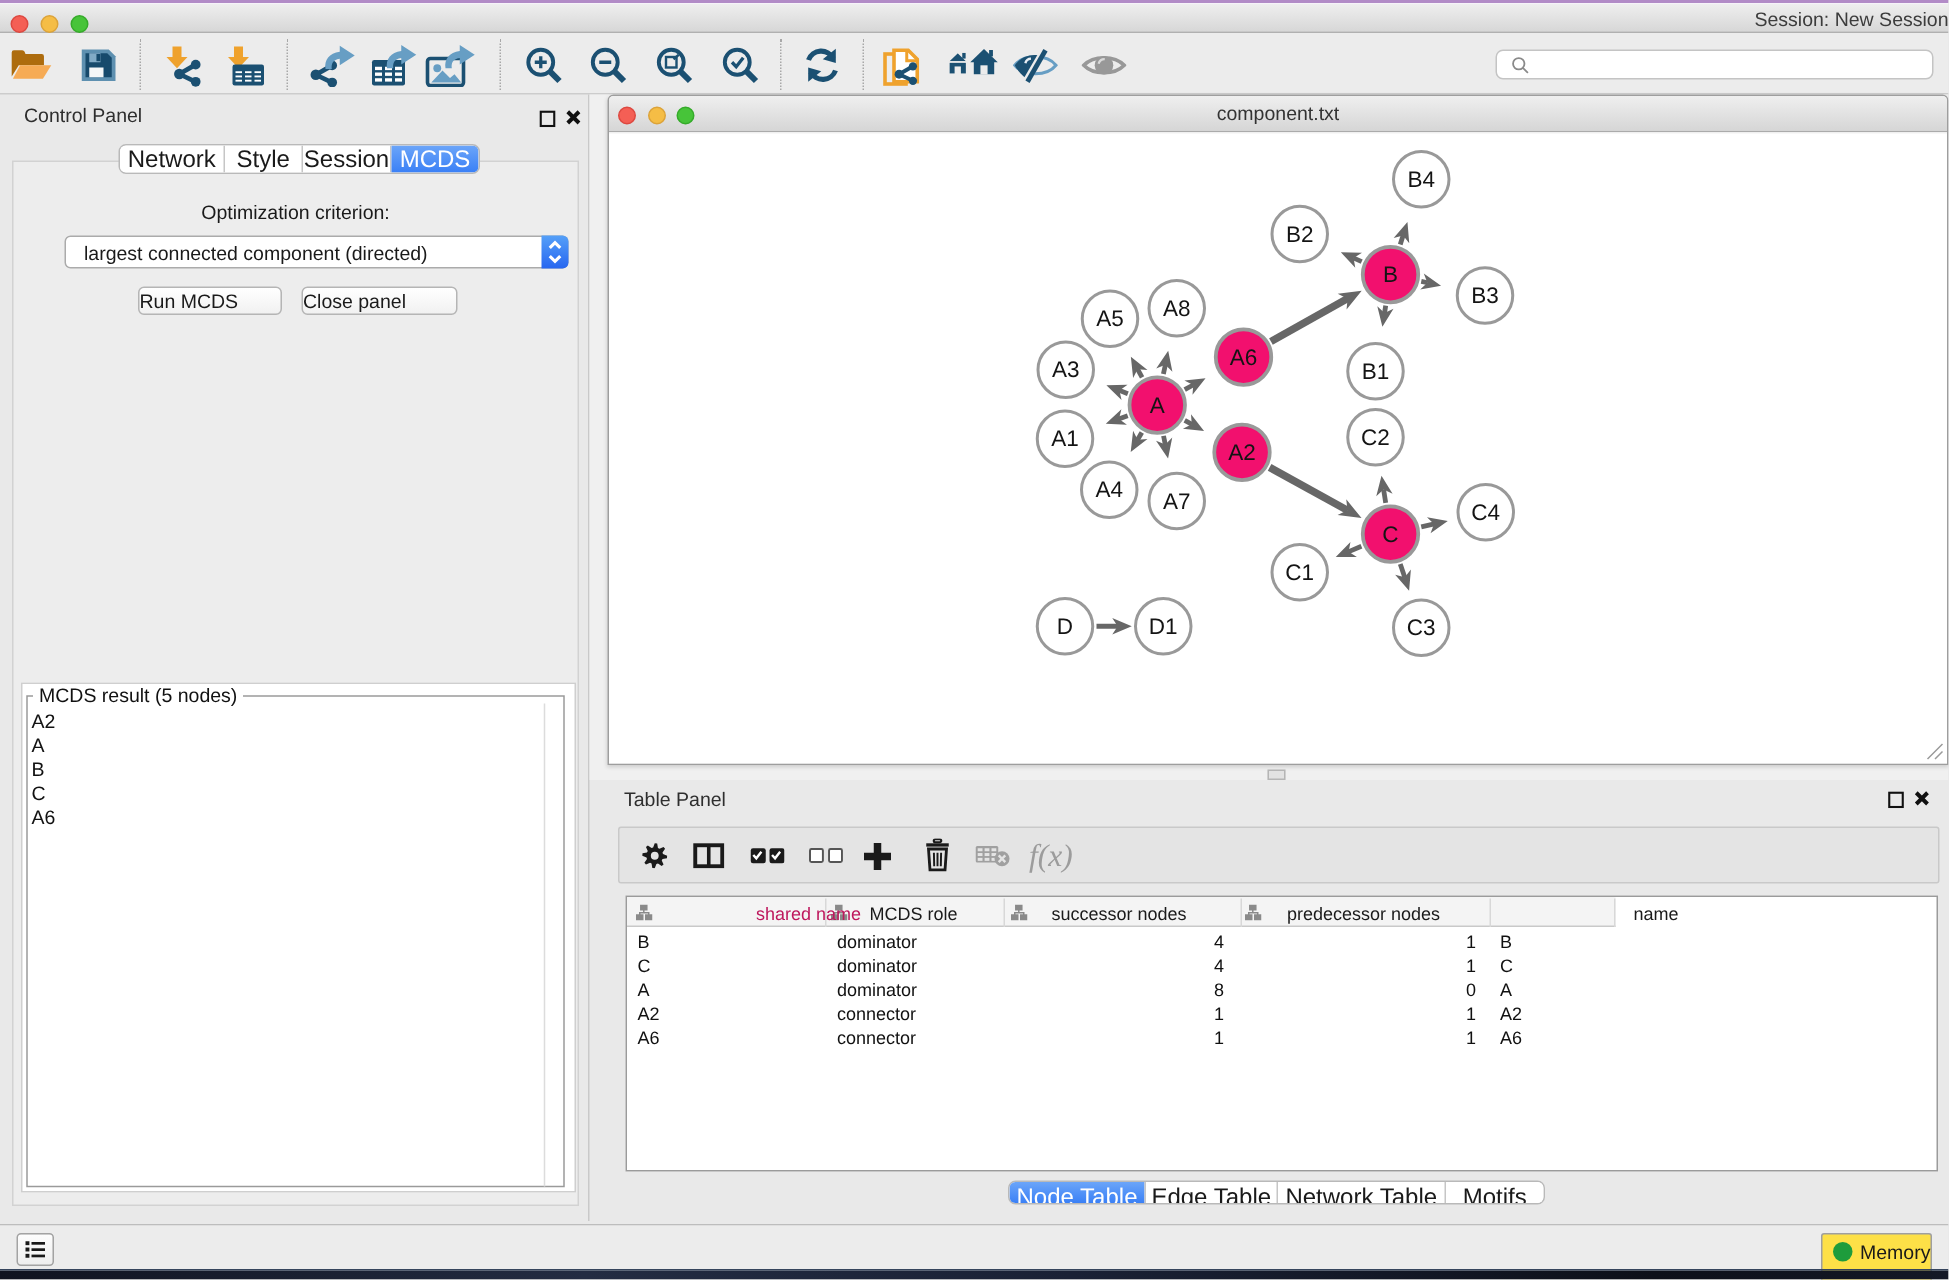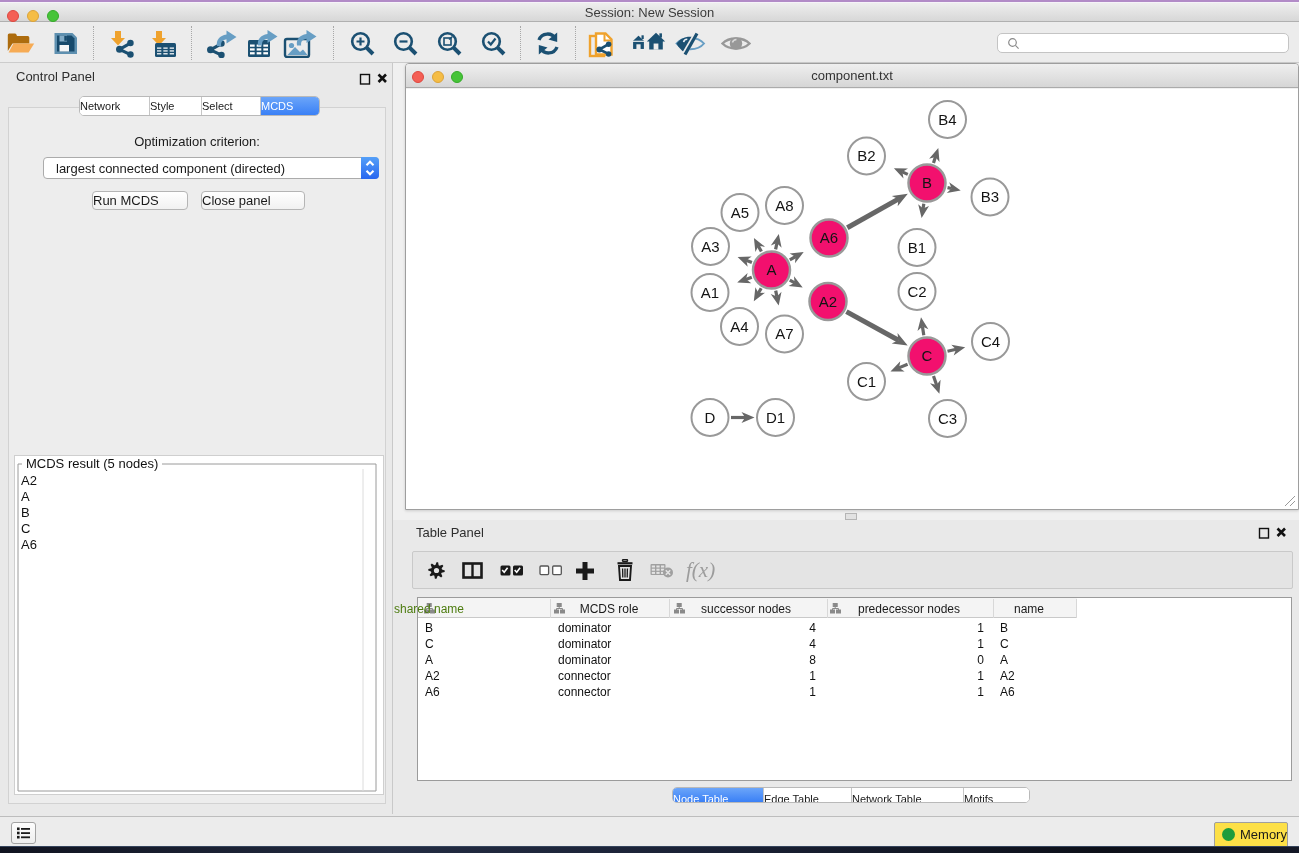--- a/index.html
+++ b/index.html
@@ -1,34 +1,34 @@
 <!DOCTYPE html>
 <html><head><meta charset="utf-8"><style>
 *{margin:0;padding:0;box-sizing:border-box}
 body{font-family:"Liberation Sans",sans-serif;width:1299px;height:853px;overflow:hidden;position:relative;background:#e9e9e9}
 .abs{position:absolute}
 .tl{border-radius:50%;width:12px;height:12px;position:absolute;top:6.5px}
 svg{display:block}
 .seg{display:flex;border:1px solid #b9b9b9;border-radius:5px;overflow:hidden;background:#fff;height:20px;position:absolute}
-.seg div{font-size:11px;color:#1a1a1a;text-align:left;line-height:19px;border-right:1px solid #c6c6c6;background:#fff}
+.seg div{font-size:16px;color:#1a1a1a;text-align:center;line-height:19px;border-right:1px solid #c6c6c6;background:#fff}
 .seg div:last-child{border-right:none}
 .seg .on{background:linear-gradient(#6ba5f9,#3a80f6);color:#fff}
 .btn{position:absolute;background:linear-gradient(#ffffff,#f1f1f1);border:1px solid #b5b5b5;border-radius:4px;font-size:13px;color:#1a1a1a;text-align:left}
 .icon{position:absolute;top:29px}
 </style></head>
 <body>
 
 <div class="abs" style="left:0;top:0;width:1299px;height:2px;background:#b28bc7"></div>
 <div class="abs" style="left:0;top:2px;width:1299px;height:1px;background:#f6f3f9"></div>
 
 <div class="abs" style="left:0;top:3px;width:1299px;height:19px;background:linear-gradient(#eeeeee,#d7d7d7);border-bottom:1px solid #b0b0b0">
   <div class="tl" style="left:7px;background:#f45f55;border:0.5px solid #dd4840"></div>
   <div class="tl" style="left:26.5px;background:#f5bd45;border:0.5px solid #dca339"></div>
   <div class="tl" style="left:46.5px;background:#47c439;border:0.5px solid #35ab2a"></div>
-  <div style="text-align:center;font-size:13px;color:#3c3c3c;line-height:20px">Session: New Session</div>
+  <div style="text-align:right;font-size:13px;color:#3c3c3c;line-height:20px">Session: New Session</div>
 </div>
 
 <div class="abs" style="left:0;top:22px;width:1299px;height:41px;background:#ececec;border-bottom:1px solid #cccccc"></div>
 <svg class="icon" style="left:7px;top:31px" width="29" height="26" viewBox="0 0 29 26">
     <path d="M0.8 20 L0.8 4 Q0.8 2.5 2.3 2.5 L7.8 2.5 Q9 2.5 9.4 3.5 L10 5 L20.8 5 Q22.3 5 22.3 6.5 L22.3 12.5 L5.5 12.5 Z" fill="#ad6c0e"></path>
     <path d="M6.4 12.5 L27.2 12.5 L21.6 21.5 L1.6 21.5 Z" fill="#f6ab55"></path>
   </svg>
 <svg class="icon" style="left:51px;top:31px" width="27" height="26" viewBox="0 0 27 26">
     <path d="M3.5 2 L21.5 2 L26 6.5 L26 23 L3.5 23 Z" fill="#5e90b0"></path>
     <path d="M6 4.5 L20.5 4.5 L23.5 7.5 L23.5 20.5 L6 20.5 Z" fill="#174a6c"></path>
@@ -160,21 +160,21 @@
 
 <div class="abs" style="left:16px;top:69px;font-size:13px;color:#2e2e2e">Control Panel</div>
 <svg class="abs" style="left:359px;top:72.5px" width="30" height="12" viewBox="0 0 30 12">
     <rect x="1.5" y="1.5" width="9" height="9.5" fill="none" stroke="#111" stroke-width="1.4"></rect>
     <path d="M19.5 1.5 L27 9 M27 1.5 L19.5 9" stroke="#111" stroke-width="2.6"></path>
   </svg>
 <div class="abs" style="left:8px;top:107px;width:378px;height:697px;background:#ededed;border:1px solid #d2d2d2"></div>
 <div class="seg" style="left:79px;top:96px;width:241px">
   <div style="width:70px">Network</div>
     <div style="width:52px">Style</div>
-    <div style="width:59px">Select</div>
+    <div style="width:59px">Session</div>
     <div class="on" style="flex:1">MCDS</div>
 </div>
 <div class="abs" style="left:8px;top:134px;width:378px;text-align:center;font-size:13px;color:#1a1a1a">Optimization criterion:</div>
 
 <div class="abs" style="left:43px;top:157px;width:336px;height:22px;background:#fff;border:1px solid #ababab;border-radius:4px">
   <div style="position:absolute;left:12px;top:3px;font-size:13px;color:#1a1a1a">largest connected component (directed)</div>
   <div style="position:absolute;right:-1px;top:-1px;width:18px;height:22px;background:linear-gradient(#55a0f8,#2766f0);border-radius:0 4px 4px 0">
     <svg width="18" height="22" viewBox="0 0 18 22">
         <path d="M5.5 8.2 L9 4.8 L12.5 8.2 M5.5 13.8 L9 17.2 L12.5 13.8" fill="none" stroke="#fff" stroke-width="2.1"></path>
       </svg>
@@ -377,25 +377,25 @@
     </g>
   </svg>
 <svg class="abs" style="left:830px;top:603px" width="11" height="11" viewBox="0 0 11 11">
     <g fill="#8a8a8a" stroke="#8a8a8a">
       <rect x="3.2" y="0.5" width="4" height="3"></rect>
       <rect x="0.5" y="7" width="4" height="3"></rect>
       <rect x="6.5" y="7" width="4" height="3"></rect>
       <path d="M5.2 3.5 V5.5 M2.5 7 V5.5 H8.5 V7" fill="none" stroke-width="1"></path>
     </g>
   </svg>
-<div class="abs" style="left:394px;top:602px;width:180px;text-align:left;font-size:12px;color:#4d7c0f">shared name</div>
+<div class="abs" style="left:394px;top:602px;width:180px;text-align:right;font-size:12px;color:#be185d">shared name</div>
 <div class="abs" style="left:519px;top:602px;width:180px;text-align:center;font-size:12px;color:#1a1a1a">MCDS role</div>
 <div class="abs" style="left:656px;top:602px;width:180px;text-align:center;font-size:12px;color:#1a1a1a">successor nodes</div>
 <div class="abs" style="left:819px;top:602px;width:180px;text-align:center;font-size:12px;color:#1a1a1a">predecessor nodes</div>
-<div class="abs" style="left:939px;top:602px;width:180px;text-align:center;font-size:12px;color:#1a1a1a">name</div>
+<div class="abs" style="left:939px;top:602px;width:180px;text-align:right;font-size:12px;color:#1a1a1a">name</div>
 <div class="abs" style="left:425px;top:621px;font-size:12px;color:#111">B</div>
 <div class="abs" style="left:558px;top:621px;font-size:12px;color:#111">dominator</div>
 <div class="abs" style="left:716px;top:621px;width:100px;text-align:right;font-size:12px;color:#111">4</div>
 <div class="abs" style="left:884px;top:621px;width:100px;text-align:right;font-size:12px;color:#111">1</div>
 <div class="abs" style="left:1000px;top:621px;font-size:12px;color:#111">B</div>
 <div class="abs" style="left:425px;top:637px;font-size:12px;color:#111">C</div>
 <div class="abs" style="left:558px;top:637px;font-size:12px;color:#111">dominator</div>
 <div class="abs" style="left:716px;top:637px;width:100px;text-align:right;font-size:12px;color:#111">4</div>
 <div class="abs" style="left:884px;top:637px;width:100px;text-align:right;font-size:12px;color:#111">1</div>
 <div class="abs" style="left:1000px;top:637px;font-size:12px;color:#111">C</div>

